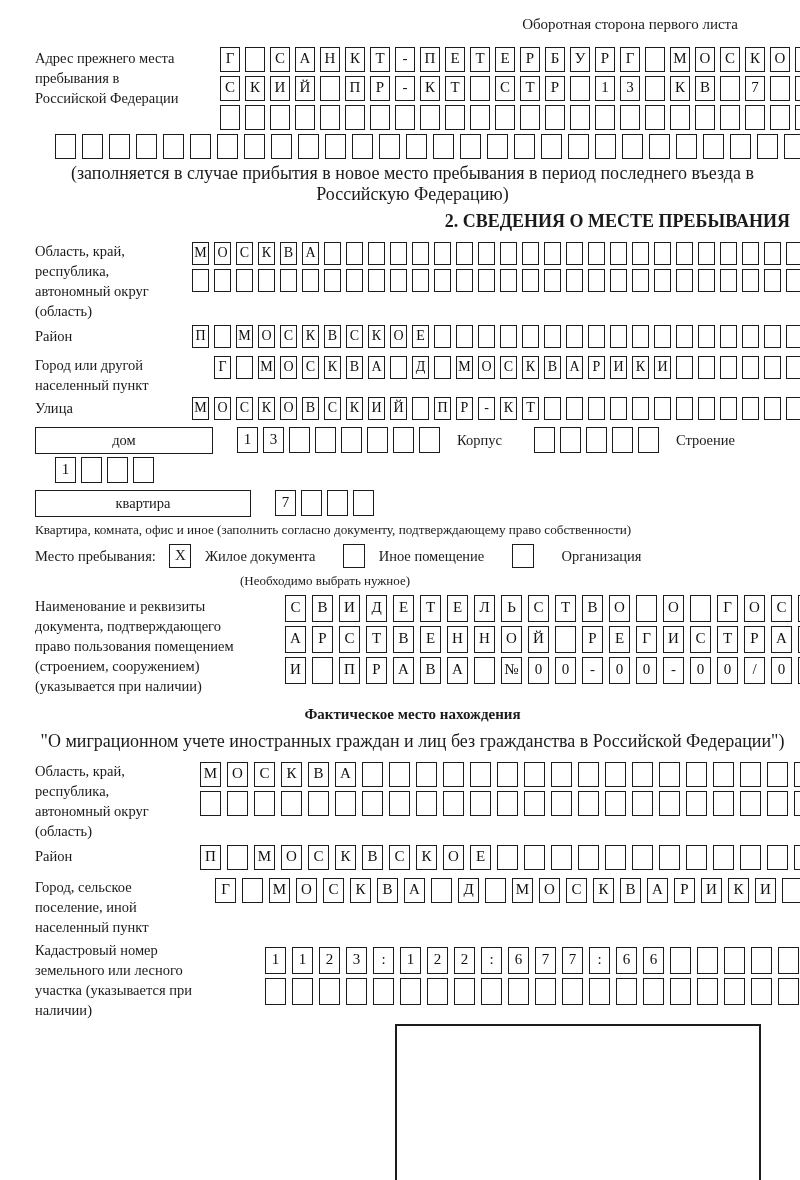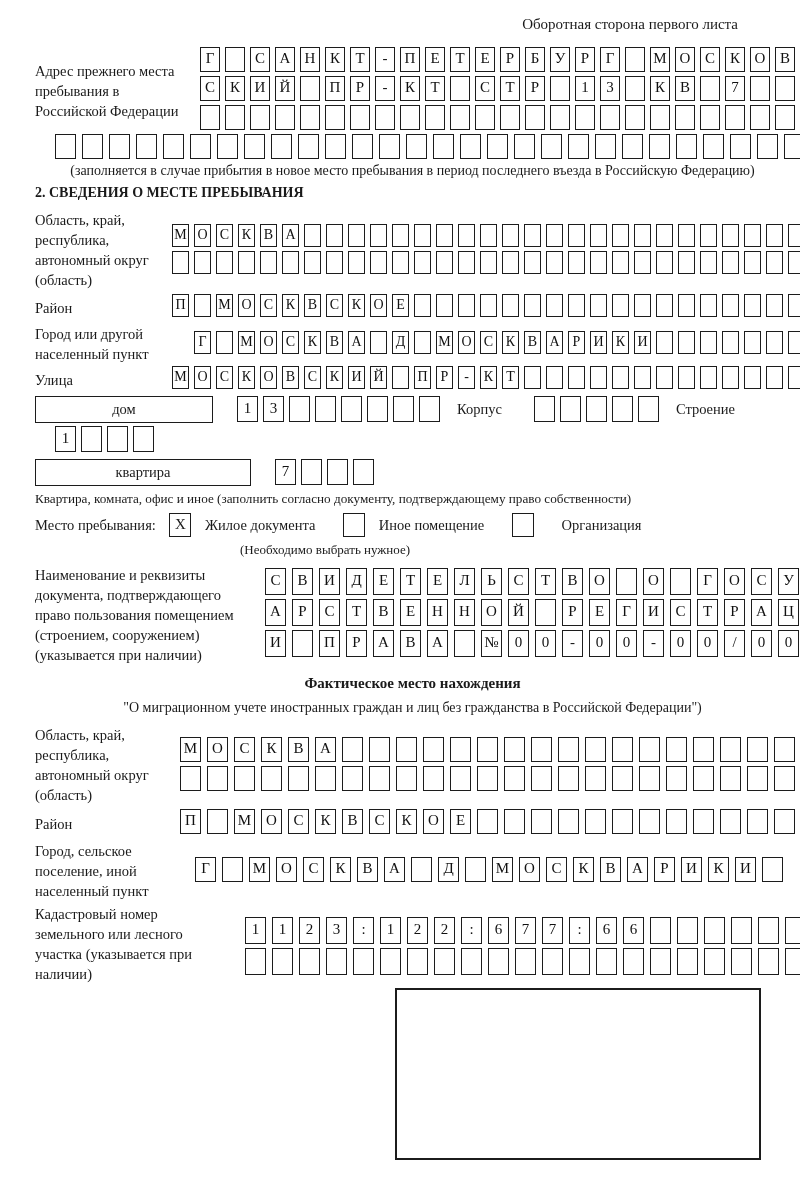--- a/index.html
+++ b/index.html
@@ -28,32 +28,32 @@
     vertical-align: top;
     font-family: "Liberation Serif", "DejaVu Serif", serif;
     color: #111;
   }
   .cr-m .cell { width: 20px; height: 25px; margin-right: 5px; font-size: 15px; line-height: 21px; }
   .cr-w .cell { width: 21px; height: 25px; margin-right: 6px; font-size: 15px; line-height: 21px; }
   .cr-s .cell { width: 17px; height: 23px; margin-right: 5px; font-size: 14px; line-height: 19px; }
   .cr-d .cell { width: 21px; height: 26px; margin-right: 5px; font-size: 15px; line-height: 22px; }
   .cr-k .cell { width: 21px; height: 27px; margin-right: 6px; font-size: 15px; line-height: 23px; }
 
-  .field { display: flex; align-items: center; }
+  .field { display: flex; align-items: flex-start; gap: 20px; }
   .flabel { flex: none; font-size: 14.5px; line-height: 1.38; padding-top: 1px; }
   .frows  { flex: 1; }
   .w145 { width: 145px; }
   .w117 { width: 117px; }
   .w125 { width: 125px; }
   .w190 { width: 190px; }
   .w210 { width: 210px; }
 
-  .note { font-size: 14px; text-align: center; margin: 1px 0 4px 0; }
+  .note { font-size: 18px; text-align: center; margin: 1px 0 4px 0; }
   .note-left { font-size: 13.2px; margin: 0 0 6px 0; }
-  .sec-title { text-align: left; font-weight: bold; font-size: 14px; margin: 6px 0 8px 0; }
+  .sec-title { text-align: right; font-weight: bold; font-size: 18px; margin: 6px 0 8px 0; }
   .sub-title { text-align: center; font-weight: bold; font-size: 15px; margin: 10px 0 8px 0; }
 
   .named-box {
     display: inline-block;
     border: 1.6px solid #1c1c1c;
     height: 27px;
     text-align: center;
     font-size: 14.5px;
     line-height: 24px;
     vertical-align: top;

